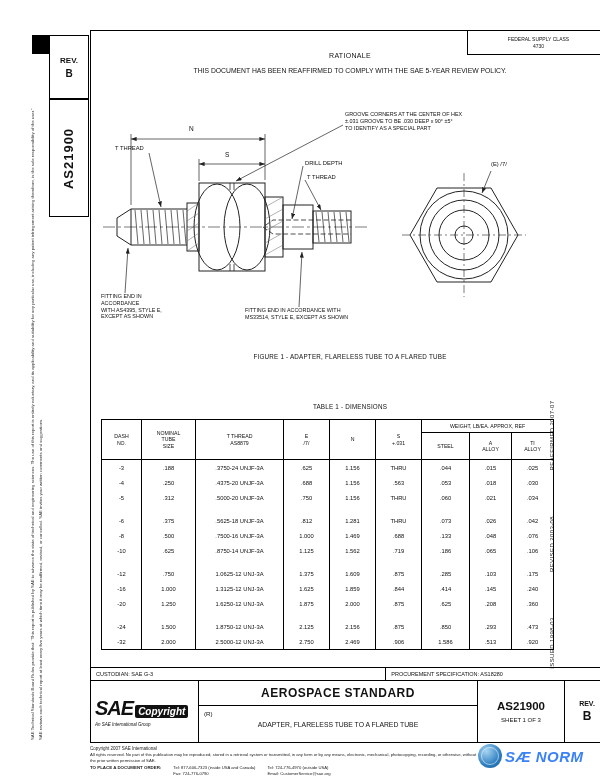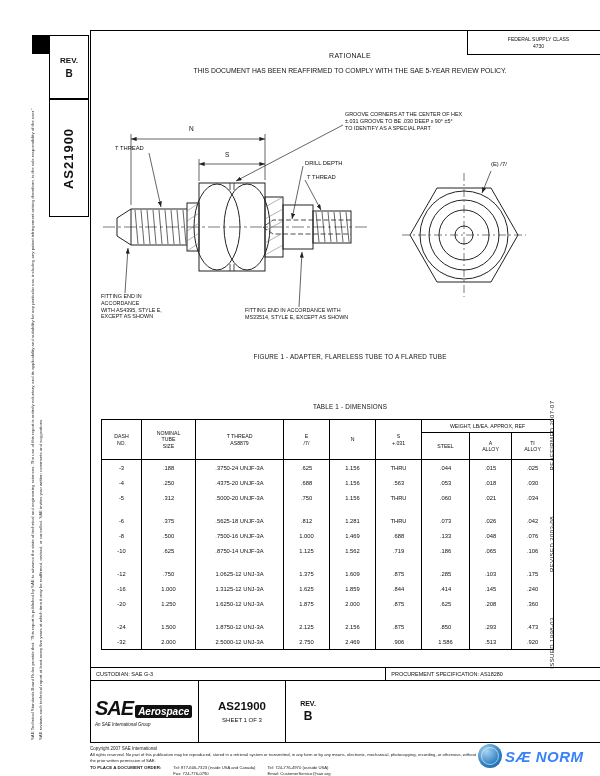--- a/index.html
+++ b/index.html
@@ -414,23 +414,30 @@
 
     <div class="cust">
       <div class="c1">CUSTODIAN: SAE G-3</div>
       <div class="c2">PROCUREMENT SPECIFICATION: AS18280</div>
     </div>
 
     <div class="tblock">
       <div class="tb-logo">
         <div class="logo-line">
           <span class="logo-sae">SAE</span>
-          <span class="logo-aero">Aerospace</span>
+          <span class="logo-aero">Copyright</span>
         </div>
         <div class="logo-tag">An SAE International Group</div>
+      </div>
+      <div class="tb-mid">
+        <div class="tb-std">AEROSPACE STANDARD</div>
+        <div class="tb-title">
+          <span class="pfx">(R)</span>
+          <span>ADAPTER, FLARELESS TUBE TO A FLARED TUBE</span>
+        </div>
       </div>
       <div class="tb-num">
         <div class="tb-docnum">AS21900</div>
         <div class="tb-sheet">SHEET 1 OF 3</div>
       </div>
       <div class="tb-rev">
         <div class="lbl">REV.</div>
         <div class="tb-rev-b">B</div>
       </div>
     </div>

